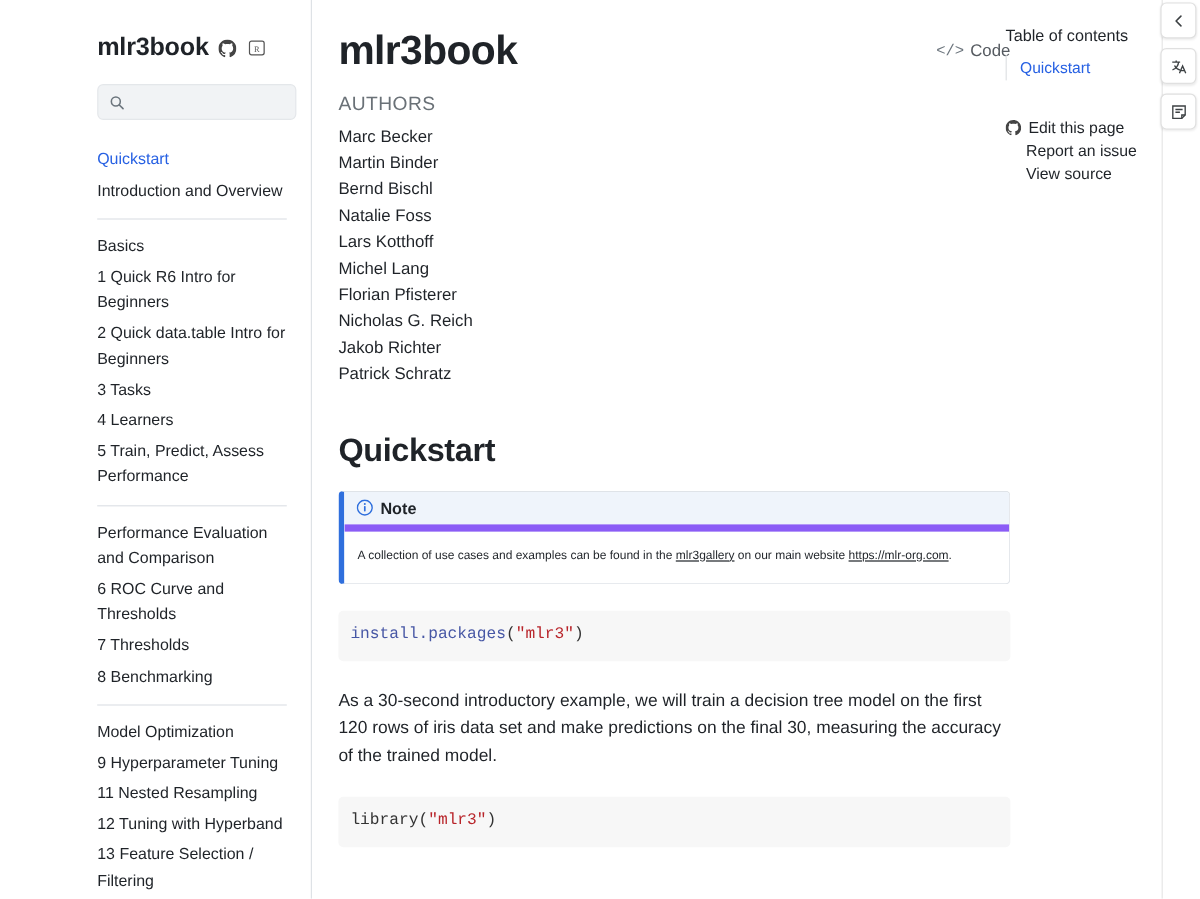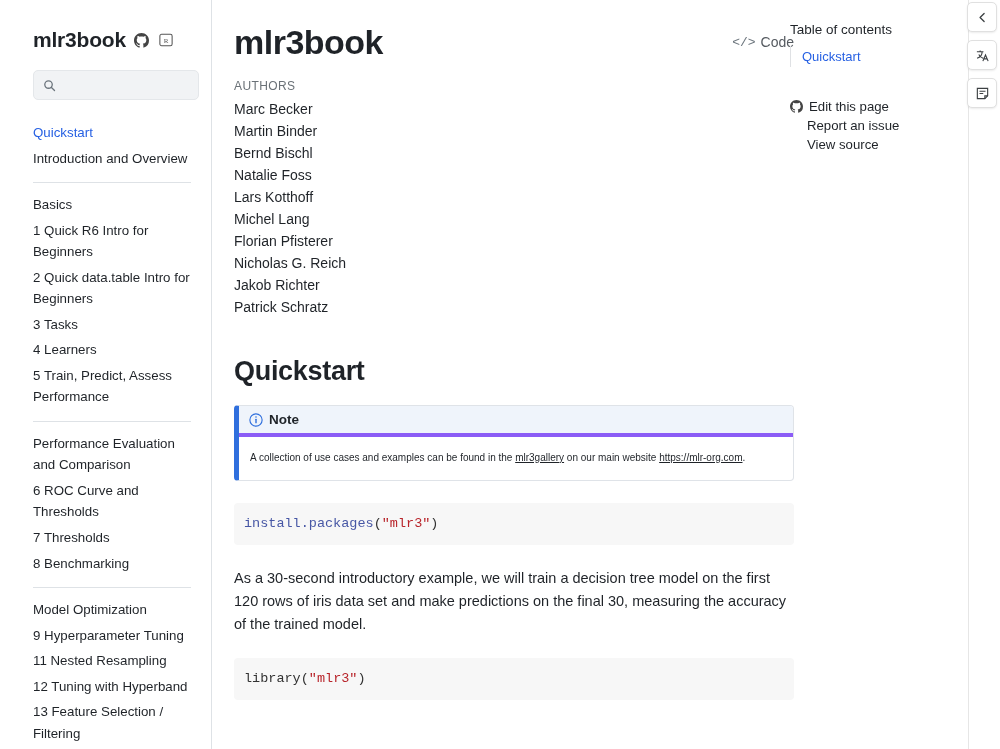--- a/index.html
+++ b/index.html
@@ -9,20 +9,21 @@
     overflow: hidden;
     background: #ffffff;
     font-family: "Liberation Sans", sans-serif;
     color: #1f2328;
   }
   .page {
     position: relative;
     width: 1000px; height: 749px;
     display: flex;
     background: #ffffff;
+    padding-left: 48px;
   }
 
   
   .sidebar {
     width: 212px;
     flex: 0 0 212px;
     height: 749px;
     border-right: 1px solid #dee2e6;
     padding: 0 20px 0 33px;
     overflow: hidden;
@@ -123,21 +124,21 @@
     align-items: center;
     gap: 5px;
     color: #555a60;
     font-size: 14px;
     margin-top: 12px;
     white-space: nowrap;
     cursor: pointer;
   }
   .code-toggle .chev { color: #6c757d; font-family: "Liberation Mono", monospace; font-size: 13px;}
   .authors-label {
-    font-size: 12px;
+    font-size: 16px;
     letter-spacing: 0.4px;
     color: #6a7177;
     text-transform: uppercase;
     margin-bottom: 5px;
   }
   .author {
     font-size: 14px;
     line-height: 22px;
     color: #1f2328;
   }
@@ -152,27 +153,27 @@
     display: flex;
     border: 1px solid #dfe3e8;
     border-left: 5px solid #2f6fdd;
     border-radius: 4px;
     overflow: hidden;
     margin-bottom: 22px;
   }
   .callout-body { flex: 1; }
   .callout-head {
     background: #eff4fb;
-    border-bottom: 4px solid #8b5cf6;
+    border-bottom: 6px solid #8b5cf6;
     padding: 6px 10px;
     font-size: 13.5px;
     font-weight: 700;
     color: #1f2328;
     display: flex;
-    align-items: flex-end;
+    align-items: center;
     gap: 6px;
   }
   .callout-text {
     padding: 9px 11px 11px 11px;
     font-size: 10px;
     line-height: 23px;
     color: #1f2328;
   }
   .callout-text a { color: #1f2328; text-decoration: underline; }
   .code-block {

